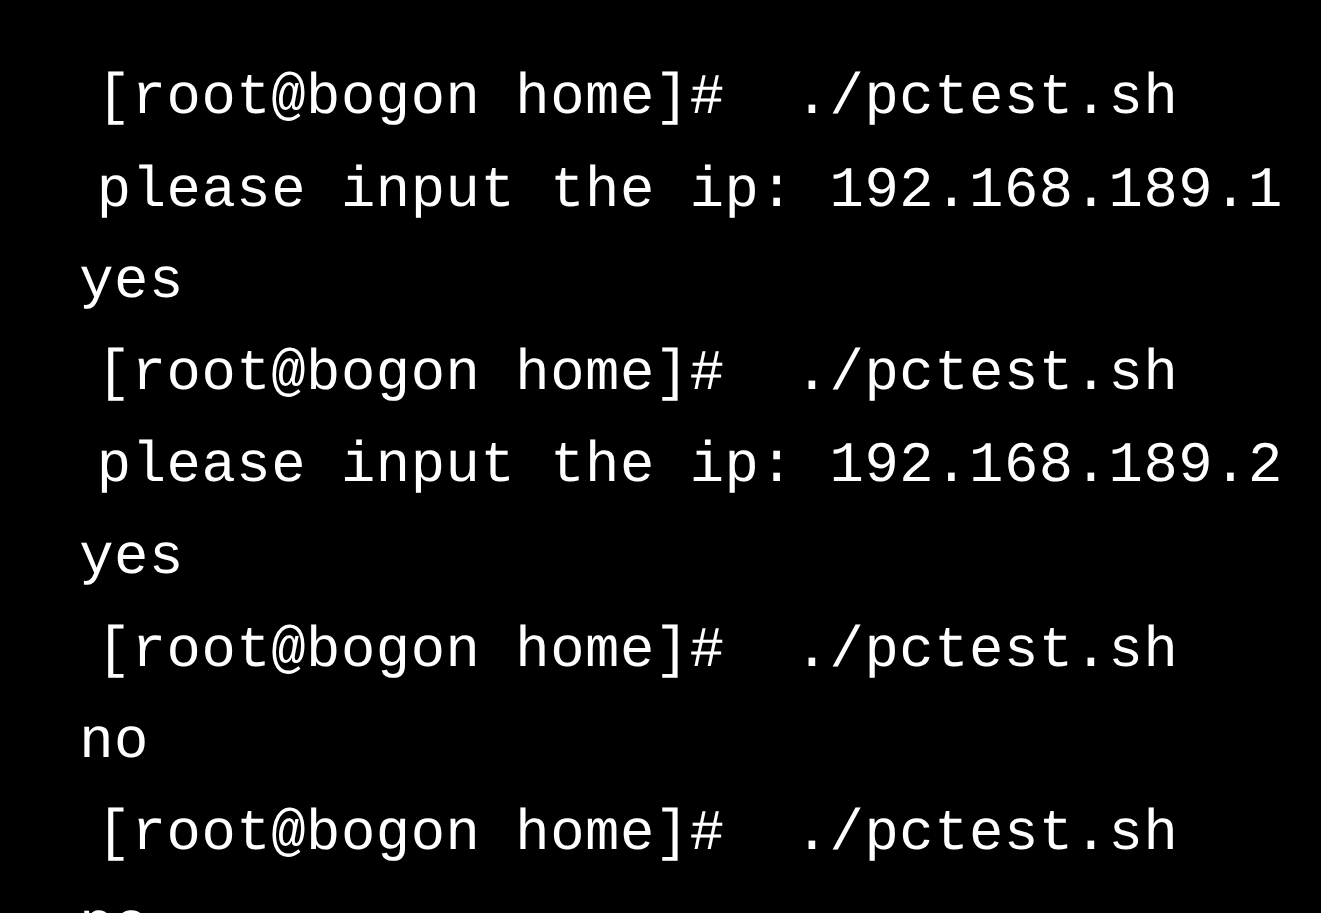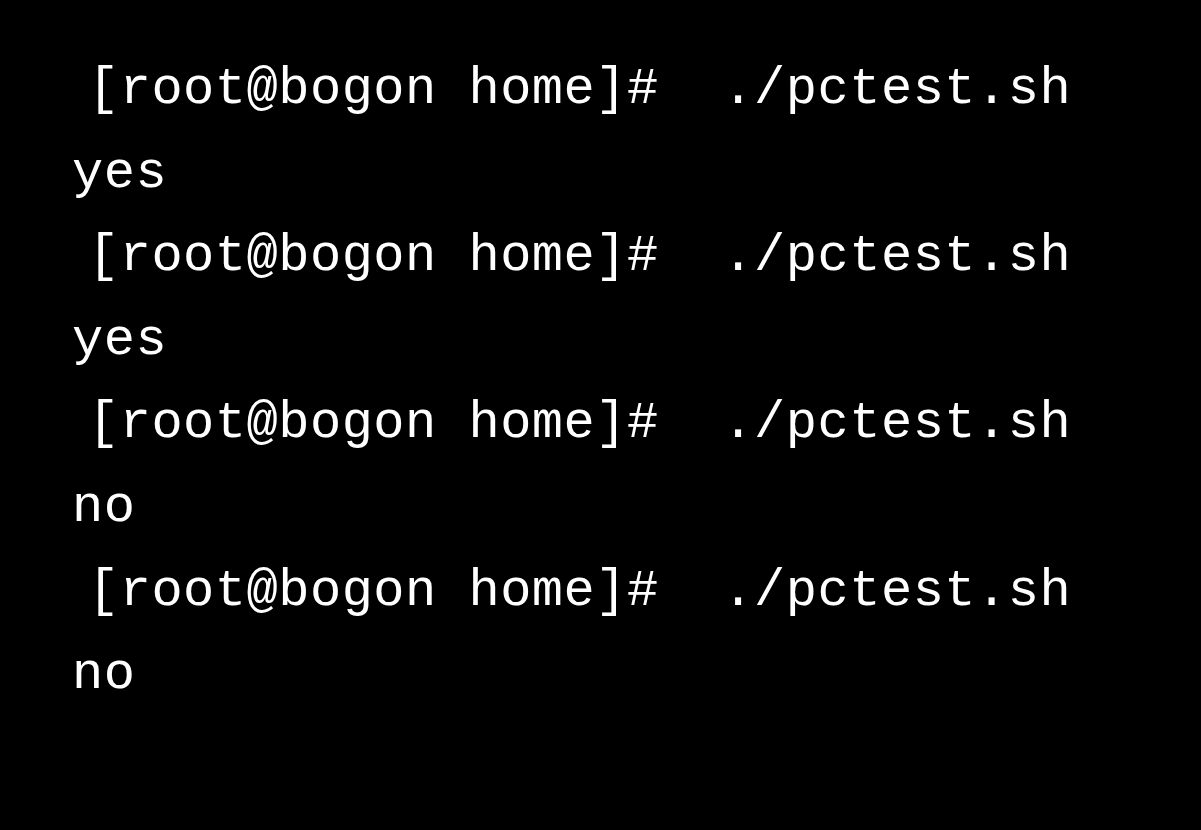--- a/index.html
+++ b/index.html
@@ -22,23 +22,25 @@
     }
     .terminal-line {
       white-space: pre;
     }
   </style>
 </head>
 <body>
 
 <div>
   <div class="terminal-line"><span>[root@bogon home]# </span><span>./pctest.sh</span></div>
+  <div class="terminal-line"><span>please input the ip:</span><span>192.168.189.1</span></div>
   <div class="terminal-line">yes</div>
 
   <div class="terminal-line"><span>[root@bogon home]# </span><span>./pctest.sh</span></div>
+  <div class="terminal-line"><span>please input the ip:</span><span>192.168.189.2</span></div>
   <div class="terminal-line">yes</div>
 
   <div class="terminal-line"><span>[root@bogon home]# </span><span>./pctest.sh</span></div>
   <div class="terminal-line">no</div>
 
   <div class="terminal-line"><span>[root@bogon home]# </span><span>./pctest.sh</span></div>
   <div class="terminal-line">no</div>
 </div>
 
 </body></html>

